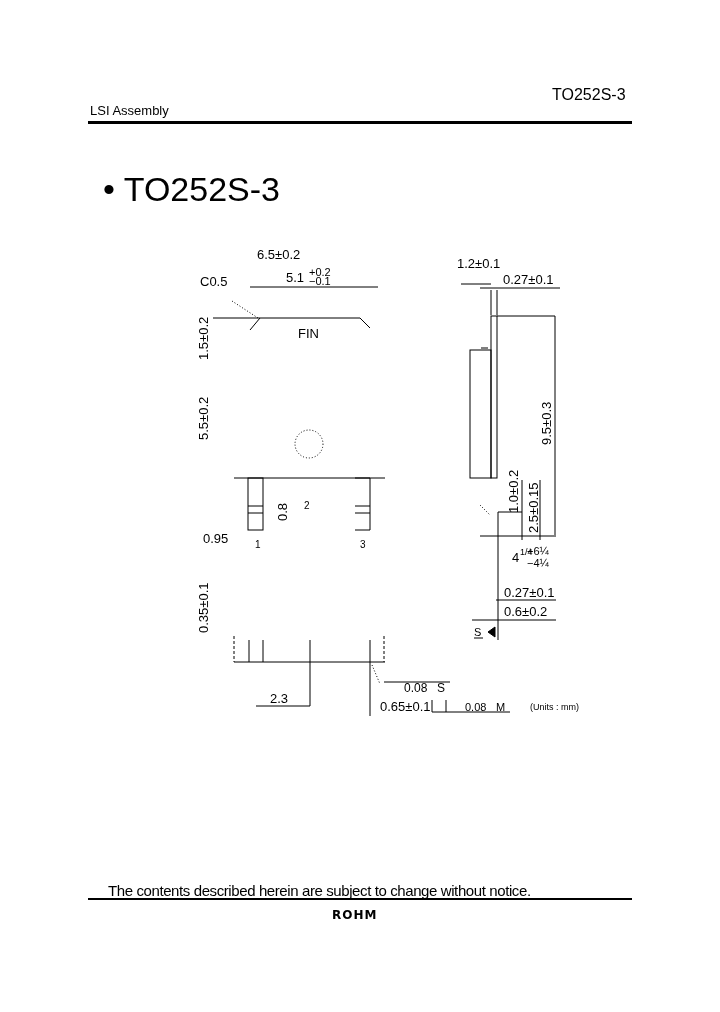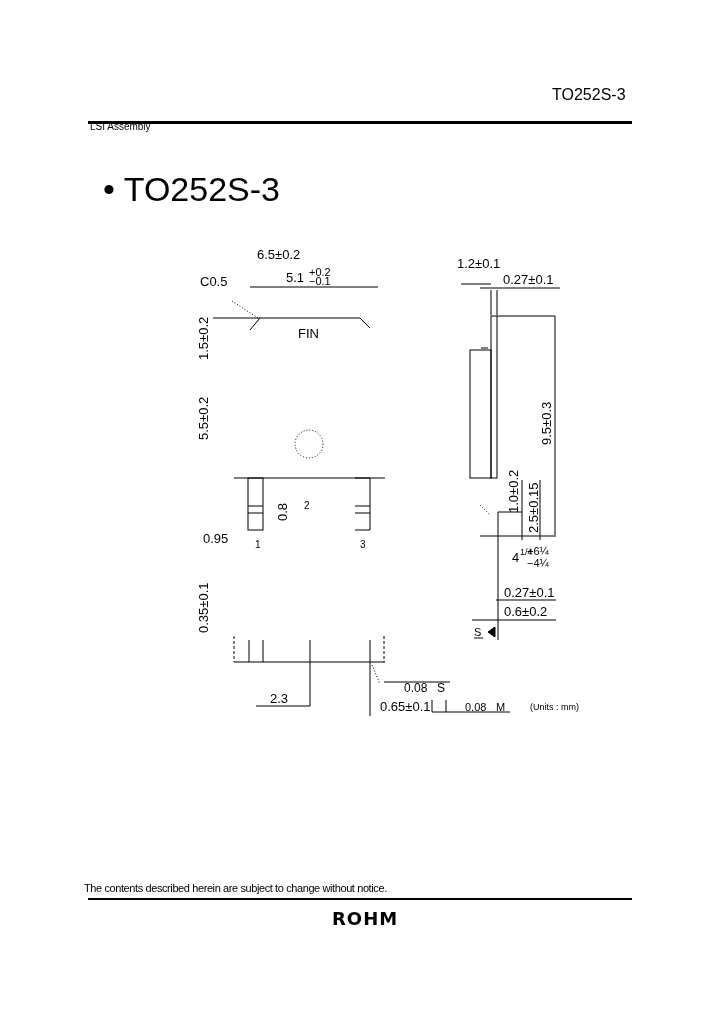--- a/index.html
+++ b/index.html
@@ -1,24 +1,24 @@
 <!DOCTYPE html>
 <html><head>
 <meta charset="utf-8">
 <style>
   html,body{margin:0;padding:0;background:#fff;}
   body{width:720px;height:1012px;position:relative;overflow:hidden;font-family:"Liberation Sans",sans-serif;color:#000;}
   .abs{position:absolute;}
   .hdr-right{left:552px;top:86px;font-size:16px;}
-  .hdr-left{left:90px;top:103px;font-size:10px;margin-top:18px;}
+  .hdr-left{left:90px;top:103px;font-size:13px;}
   .rule-top{left:88px;top:121px;width:544px;height:3px;background:#000;}
   .title{left:103px;top:170px;font-size:34px;font-weight:normal;letter-spacing:0px;}
-  .notice{left:84px;top:882px;font-size:11px;letter-spacing:-0.4px;}
+  .notice{left:108px;top:882px;font-size:15px;letter-spacing:-0.4px;}
   .rule-bot{left:88px;top:898px;width:544px;height:2px;background:#000;}
-  .logo{left:332px;top:908px;font-size:18px;font-weight:bold;letter-spacing:1px;font-family:"DejaVu Sans",sans-serif;}
+  .logo{left:332px;top:908px;font-size:12px;font-weight:bold;letter-spacing:1px;font-family:"DejaVu Sans",sans-serif;}
   svg text{font-family:"Liberation Sans",sans-serif;fill:#000;}
 </style>
 </head>
 <body>
 
 <div class="abs hdr-right">TO252S-3</div>
 <div class="abs hdr-left">LSI Assembly</div>
 <div class="abs rule-top"></div>
 
 <div class="abs title">

